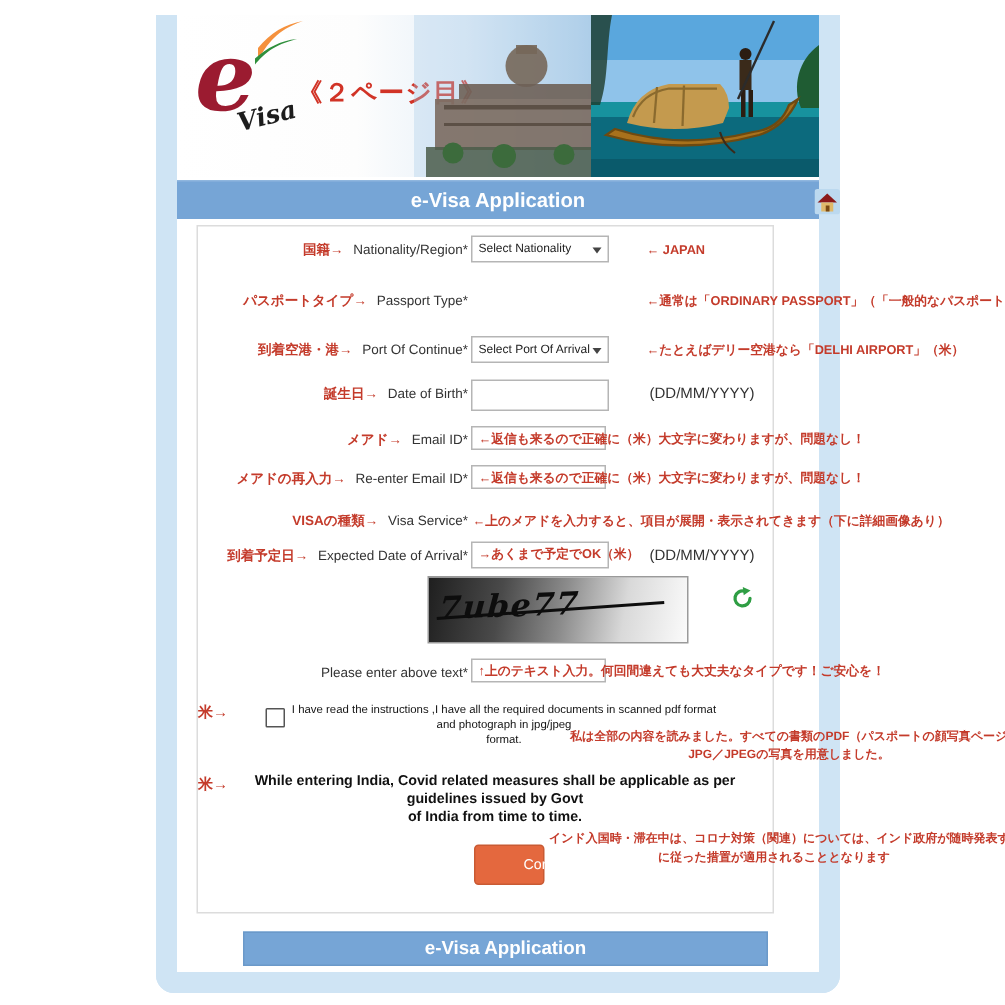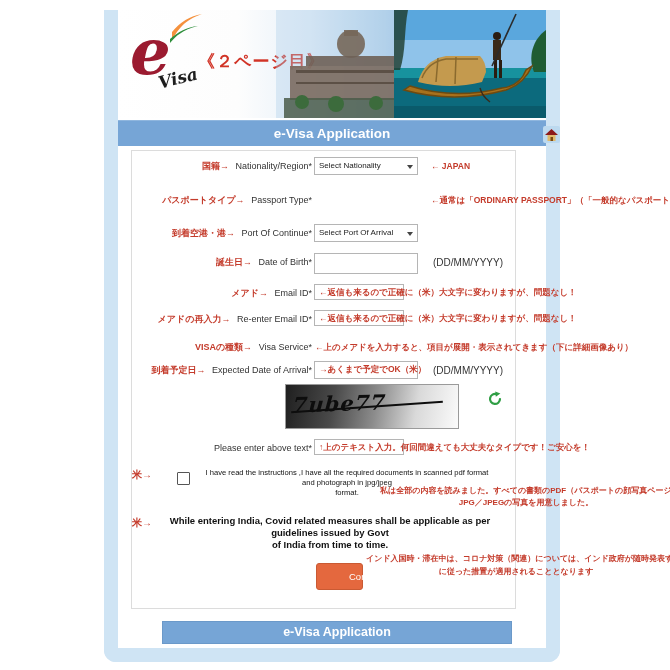--- a/index.html
+++ b/index.html
@@ -28,21 +28,21 @@
           border:1px solid #6b99c9;box-sizing:border-box;color:#fff;font-weight:bold;
           font-size:12.5px;text-align:center;line-height:21px;}
   .home{position:absolute;left:543px;top:126px;width:17px;height:17px;cursor:pointer;}
   
   .container{position:absolute;left:131px;top:150px;width:383px;height:457px;border:1px solid #dcdcdc;}
   
   .row{position:absolute;left:119px;width:550px;height:22px;margin-left:29px;}
   .lbl{position:absolute;left:0;top:0;width:164px;text-align:right;font-size:9px;line-height:20px;white-space:nowrap;}
   .jp{color:#c43b2b;font-weight:bold;}
   .en{color:#333;padding-left:4px;}
-  .field{position:absolute;left:166px;top:1px;width:104px;height:18px;border:1px solid #b5b5b5;
+  .field{position:absolute;left:166px;top:1px;width:92px;height:18px;border:1px solid #b5b5b5;
          background:#fff;box-sizing:border-box;}
   .select-value{display:block;font-size:8px;color:#222;line-height:15px;padding-left:4px;
          white-space:nowrap;overflow:hidden;max-width:96px;}
   .chev{position:absolute;right:4px;top:7px;width:0;height:0;border-left:3.5px solid transparent;
          border-right:3.5px solid transparent;border-top:4px solid #444;}
   .ann{position:absolute;left:283px;top:0;font-size:8.5px;font-weight:bold;color:#c43b2b;
          line-height:20px;white-space:nowrap;}
   .hint{position:absolute;left:285px;top:0;color:#333;font-size:10px;line-height:22px;white-space:nowrap;text-align:right;}
   .overlay{position:absolute;left:4px;top:0;font-size:8.5px;font-weight:bold;color:#c43b2b;
          line-height:15px;white-space:nowrap;}
@@ -53,21 +53,21 @@
          background:linear-gradient(100deg,#1f1f1f 0%,#4a4a4a 28%,#8c8c8c 52%,#d9d9d9 75%,#fbfbfb 100%);}
   .captcha-text{position:absolute;left:7px;top:6px;font-family:"DejaVu Serif",serif;font-style:italic;
          font-weight:bold;font-size:21px;color:#0d0d0d;transform:skewX(-6deg) rotate(-2deg);letter-spacing:1px;}
   .captcha-line{position:absolute;left:5px;top:21px;width:152px;height:2px;background:#0d0d0d;transform:rotate(-4deg);}
   .refresh{position:absolute;left:487px;top:391px;width:16px;height:16px;cursor:pointer;}
   
   .marker{position:absolute;left:132px;font-size:10px;font-weight:bold;color:#c43b2b;white-space:nowrap;}
   .checkbox{position:absolute;left:177px;top:472px;width:11px;height:11px;border:1px solid #555;
          background:#fff;border-radius:1px;cursor:pointer;}
   .cb-text{position:absolute;left:190px;top:468px;width:292px;font-size:7.6px;color:#111;
-         text-align:center;line-height:10px;margin-left:11px;}
+         text-align:center;line-height:10px;}
   .cb-ann{position:absolute;left:380px;top:485px;width:292px;font-size:8px;font-weight:bold;
          color:#c43b2b;text-align:center;line-height:12px;}
   .nowrap{white-space:nowrap;}
   .covid-text{position:absolute;left:163px;top:515px;width:334px;font-size:9.5px;font-weight:bold;
          color:#111;text-align:center;line-height:12px;}
   .covid-ann{position:absolute;left:366px;top:552px;width:300px;font-size:8px;font-weight:bold;
          color:#c43b2b;text-align:center;line-height:13px;}
   .continue{position:absolute;left:316px;top:563px;width:47px;height:27px;background:#e4683e;
          border:1px solid #c95a33;border-radius:3px;box-sizing:border-box;color:#fff;font-size:9.5px;
          text-align:center;line-height:25px;cursor:pointer;padding-left:32px;}
@@ -159,20 +159,21 @@
 
   <div class="row" style="top:223px">
     <div class="lbl">
       <span class="jp">到着空港・港→</span>
       <span class="en">Port Of Continue*</span>
     </div>
     <div class="field">
       <span class="select-value">Select Port Of Arrival</span>
       <span class="chev"></span>
     </div>
+    <span class="ann">←たとえばデリー空港なら「DELHI AIRPORT」（米）</span>
   </div>
 
   <div class="row" style="top:252px">
     <div class="lbl">
       <span class="jp">誕生日→</span>
       <span class="en">Date of Birth*</span>
     </div>
     <div class="field in-tall"></div>
     <span class="hint">(DD/MM/YYYY)</span>
   </div>

